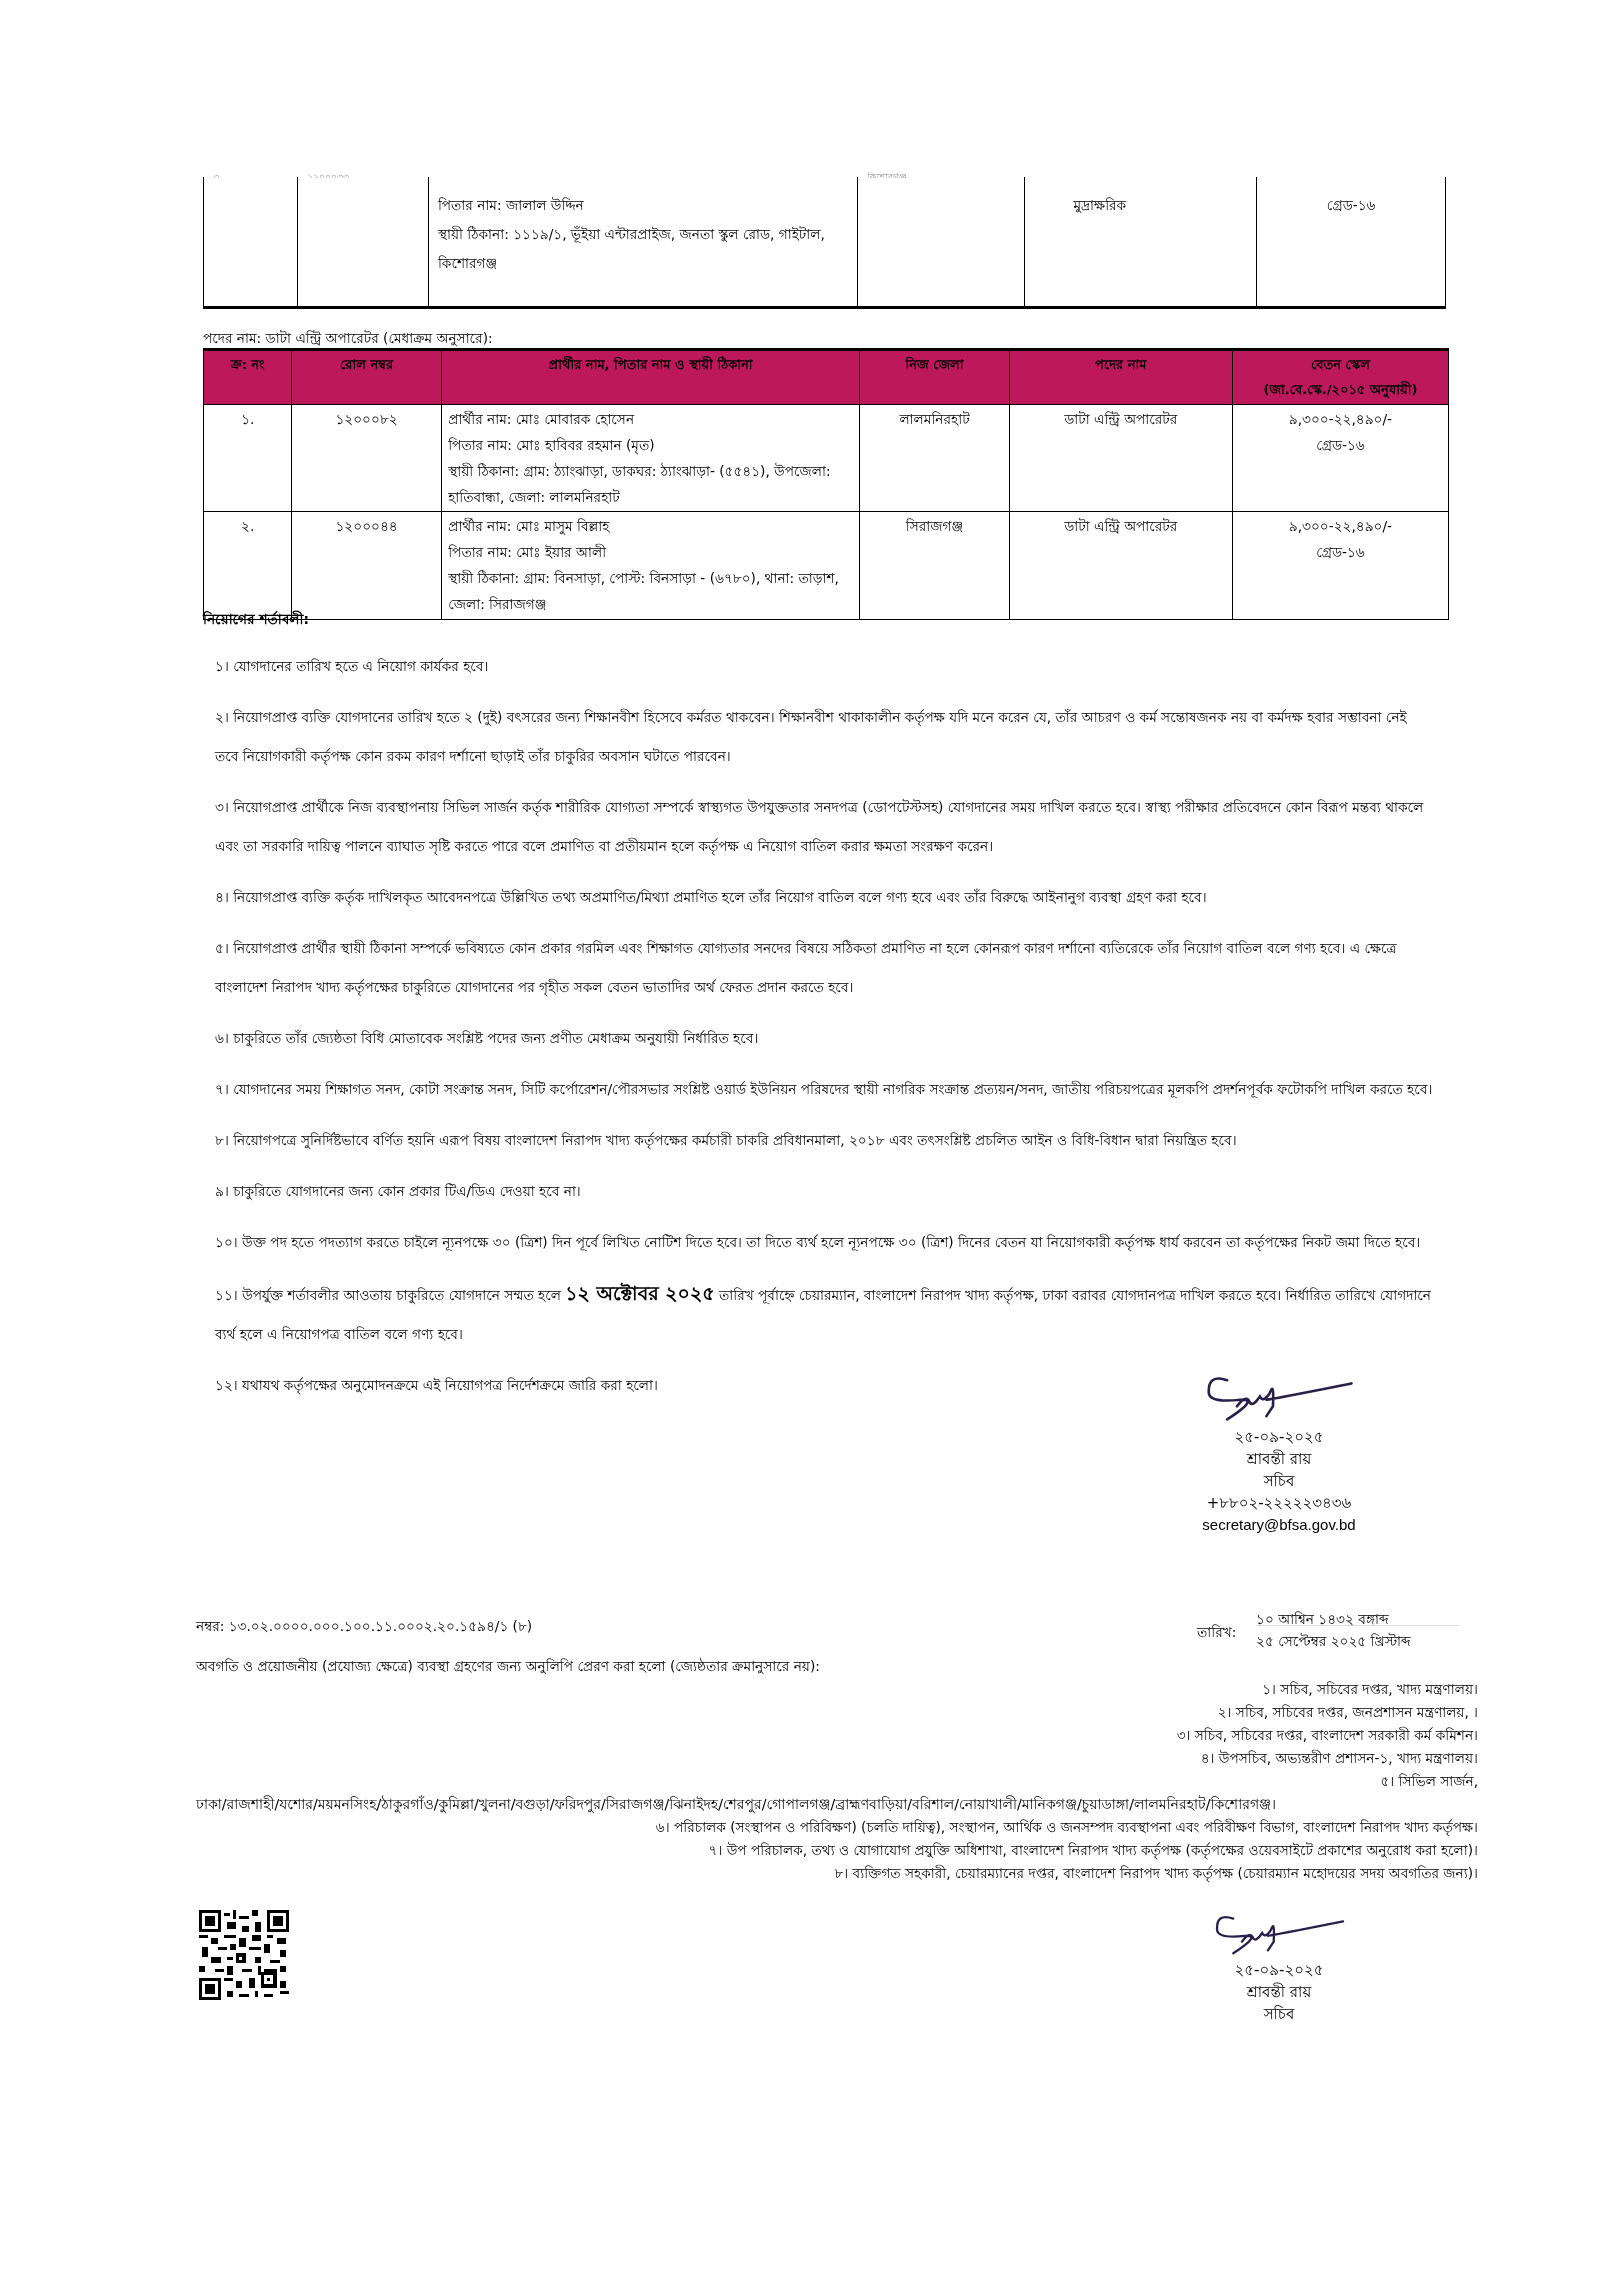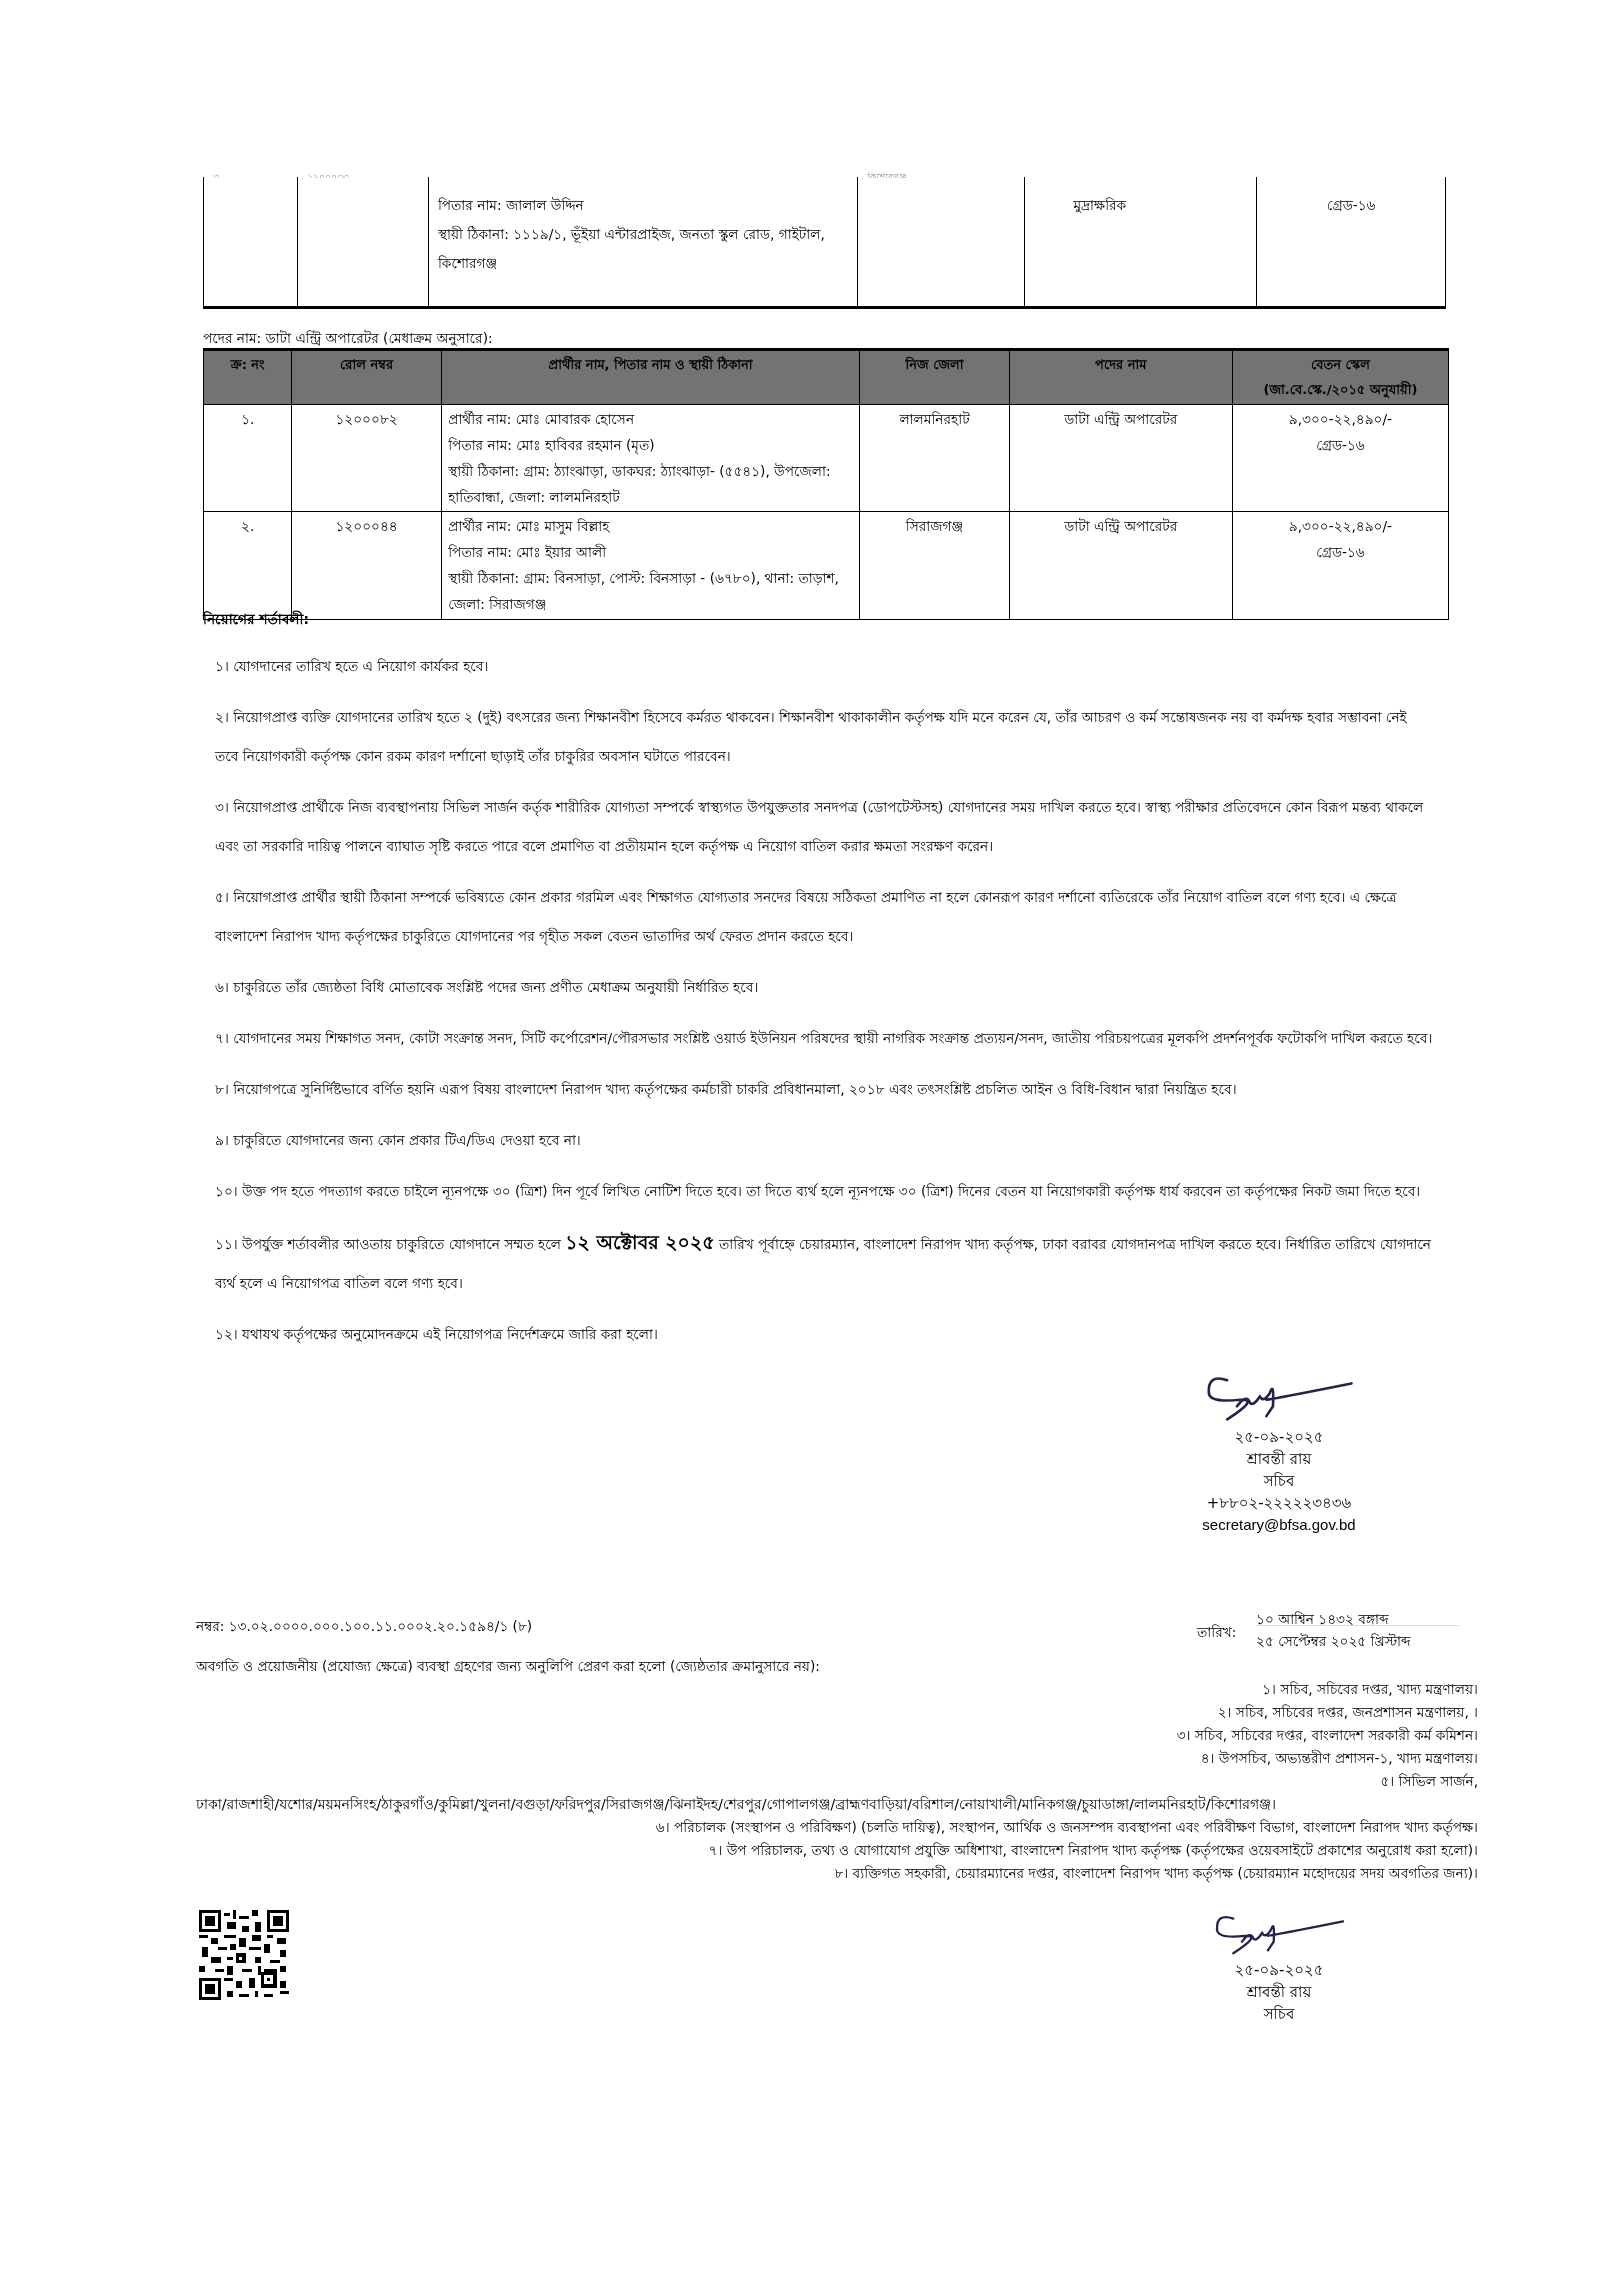--- a/index.html
+++ b/index.html
@@ -5,21 +5,21 @@
   html, body { margin:0; padding:0; background:#ffffff; }
   body { width:1622px; height:2295px; position:relative; font-family:"DejaVu Sans", sans-serif; color:#000; overflow:hidden; }
   .page { position:absolute; left:0; top:0; width:1622px; height:2295px; }
   table { border-collapse:collapse; position:absolute; }
   td, th { border:1.3px solid #000; vertical-align:top; font-size:13.7px; line-height:29px; padding:3.9px 9.2px; font-weight:normal; }
   #top-table { left:203px; top:177px; width:1243px; border-bottom:3.9px solid #000; }
   #top-table td { border-top:none; height:111px; padding-top:14.4px; }
   .cut { color:#999; font-size:9.2px; line-height:9.2px; position:absolute; top:-5.2px; white-space:nowrap; overflow:hidden; height:6.5px; }
   .post-title { position:absolute; left:203px; top:327px; font-size:13.7px; }
   #de-table { left:203px; top:348px; width:1246px; border-top:3.3px solid #000; }
-  #de-table th { background:#737373; font-weight:bold; text-align:center; font-size:13px; line-height:25px; padding:1.3px 6.5px; }
+  #de-table th { background:#be185d; font-weight:bold; text-align:center; font-size:13px; line-height:25px; padding:1.3px 6.5px; }
   #de-table td { line-height:26px; padding:1.3px 6.5px; }
   .c { text-align:center; }
   .cond-title { position:absolute; left:203px; top:608px; font-size:13.7px; font-weight:bold; }
   .conds { position:absolute; left:203px; top:635px; width:1243px; font-size:13.7px; line-height:39px; }
   .conds p { margin:12px; }
   .conds b { font-size:19px; }
   .sig { position:absolute; text-align:center; font-size:15px; line-height:22px; }
   .sig svg { display:block; margin:0 auto; }
   .memo-no { position:absolute; left:196px; top:1615px; font-size:13.7px; }
   .date-block { position:absolute; left:1197px; top:1596px; font-size:13.7px; }
@@ -109,20 +109,21 @@
       </td>
     </tr>
   </tbody>
     </table>
 
   <div class="cond-title">নিয়োগের শর্তাবলী:</div>
   <div class="conds">
     <p>১। যোগদানের তারিখ হতে এ নিয়োগ কার্যকর হবে।</p>
     <p>২। নিয়োগপ্রাপ্ত ব্যক্তি যোগদানের তারিখ হতে ২ (দুই) বৎসরের জন্য শিক্ষানবীশ হিসেবে কর্মরত থাকবেন। শিক্ষানবীশ থাকাকালীন কর্তৃপক্ষ যদি মনে করেন যে, তাঁর আচরণ ও কর্ম সন্তোষজনক নয় বা কর্মদক্ষ হবার সম্ভাবনা নেই তবে নিয়োগকারী কর্তৃপক্ষ কোন রকম কারণ দর্শানো ছাড়াই তাঁর চাকুরির অবসান ঘটাতে পারবেন।</p>
     <p>৩। নিয়োগপ্রাপ্ত প্রার্থীকে নিজ ব্যবস্থাপনায় সিভিল সার্জন কর্তৃক শারীরিক যোগ্যতা সম্পর্কে স্বাস্থ্যগত উপযুক্ততার সনদপত্র (ডোপটেস্টসহ) যোগদানের সময় দাখিল করতে হবে। স্বাস্থ্য পরীক্ষার প্রতিবেদনে কোন বিরূপ মন্তব্য থাকলে এবং তা সরকারি দায়িত্ব পালনে ব্যাঘাত সৃষ্টি করতে পারে বলে প্রমাণিত বা প্রতীয়মান হলে কর্তৃপক্ষ এ নিয়োগ বাতিল করার ক্ষমতা সংরক্ষণ করেন।</p>
+    <p>৪। নিয়োগপ্রাপ্ত ব্যক্তি কর্তৃক দাখিলকৃত আবেদনপত্রে উল্লিখিত তথ্য অপ্রমাণিত/মিথ্যা প্রমাণিত হলে তাঁর নিয়োগ বাতিল বলে গণ্য হবে এবং তাঁর বিরুদ্ধে আইনানুগ ব্যবস্থা গ্রহণ করা হবে।</p>
     <p>৫। নিয়োগপ্রাপ্ত প্রার্থীর স্থায়ী ঠিকানা সম্পর্কে ভবিষ্যতে কোন প্রকার গরমিল এবং শিক্ষাগত যোগ্যতার সনদের বিষয়ে সঠিকতা প্রমাণিত না হলে কোনরূপ কারণ দর্শানো ব্যতিরেকে তাঁর নিয়োগ বাতিল বলে গণ্য হবে। এ ক্ষেত্রে বাংলাদেশ নিরাপদ খাদ্য কর্তৃপক্ষের চাকুরিতে যোগদানের পর গৃহীত সকল বেতন ভাতাদির অর্থ ফেরত প্রদান করতে হবে।</p>
     <p>৬। চাকুরিতে তাঁর জ্যেষ্ঠতা বিধি মোতাবেক সংশ্লিষ্ট পদের জন্য প্রণীত মেধাক্রম অনুযায়ী নির্ধারিত হবে।</p>
     <p>৭। যোগদানের সময় শিক্ষাগত সনদ, কোটা সংক্রান্ত সনদ, সিটি কর্পোরেশন/পৌরসভার সংশ্লিষ্ট ওয়ার্ড ইউনিয়ন পরিষদের স্থায়ী নাগরিক সংক্রান্ত প্রত্যয়ন/সনদ, জাতীয় পরিচয়পত্রের মূলকপি প্রদর্শনপূর্বক ফটোকপি দাখিল করতে হবে।</p>
     <p>৮। নিয়োগপত্রে সুনির্দিষ্টভাবে বর্ণিত হয়নি এরূপ বিষয় বাংলাদেশ নিরাপদ খাদ্য কর্তৃপক্ষের কর্মচারী চাকরি প্রবিধানমালা, ২০১৮ এবং তৎসংশ্লিষ্ট প্রচলিত আইন ও বিধি-বিধান দ্বারা নিয়ন্ত্রিত হবে।</p>
     <p>৯। চাকুরিতে যোগদানের জন্য কোন প্রকার টিএ/ডিএ দেওয়া হবে না।</p>
     <p>১০। উক্ত পদ হতে পদত্যাগ করতে চাইলে ন্যূনপক্ষে ৩০ (ত্রিশ) দিন পূর্বে লিখিত নোটিশ দিতে হবে। তা দিতে ব্যর্থ হলে ন্যূনপক্ষে ৩০ (ত্রিশ) দিনের বেতন যা নিয়োগকারী কর্তৃপক্ষ ধার্য করবেন তা কর্তৃপক্ষের নিকট জমা দিতে হবে।</p>
     <p><span>১১। উপর্যুক্ত শর্তাবলীর আওতায় চাকুরিতে যোগদানে সম্মত হলে </span><b>১২ অক্টোবর ২০২৫</b><span> তারিখ পূর্বাহ্নে চেয়ারম্যান, বাংলাদেশ নিরাপদ খাদ্য কর্তৃপক্ষ, ঢাকা বরাবর যোগদানপত্র দাখিল করতে হবে। নির্ধারিত তারিখে যোগদানে ব্যর্থ হলে এ নিয়োগপত্র বাতিল বলে গণ্য হবে।</span></p>
     <p>১২। যথাযথ কর্তৃপক্ষের অনুমোদনক্রমে এই নিয়োগপত্র নির্দেশক্রমে জারি করা হলো।</p>
   </div>
 

